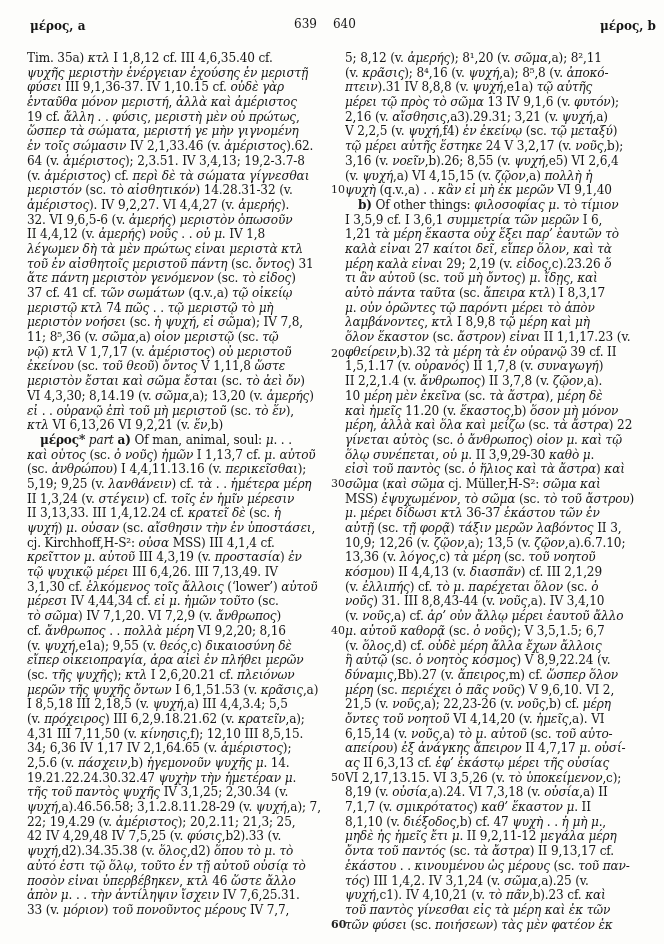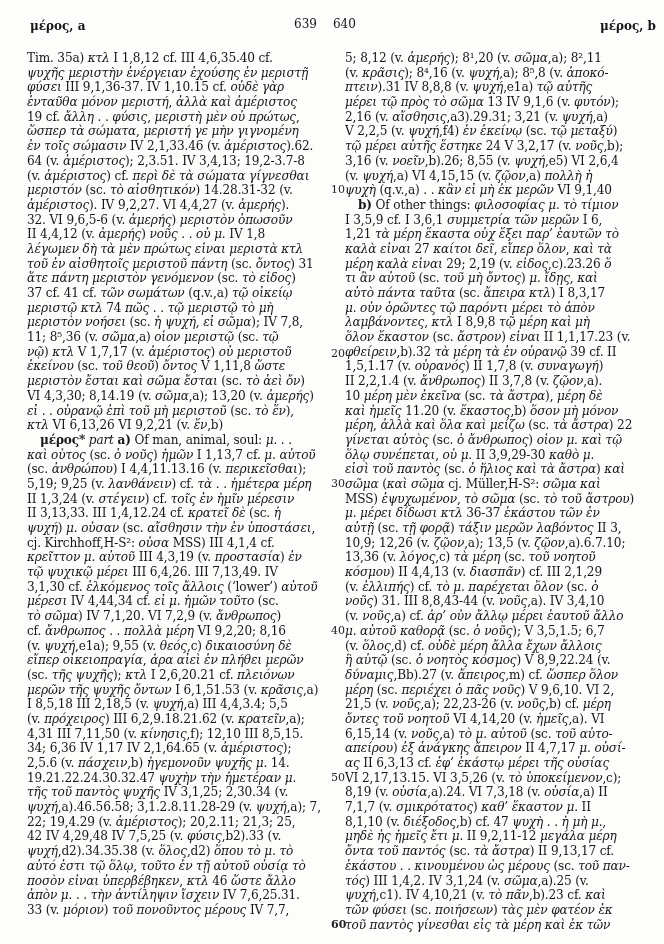--- a/index.html
+++ b/index.html
@@ -152,22 +152,22 @@
     <div class="line"><span class="gk">ας</span> II 6,3,13 cf. <span class="gk">ἐφ’</span> <span class="gk">ἑκάστῳ</span> <span class="gk">μέρει</span> <span class="gk">τῆς</span> <span class="gk">οὐσίας</span></div>
     <div class="line">VI 2,17,13.15. VI 3,5,26 (v. <span class="gk">τὸ</span> <span class="gk">ὑποκείμενον</span>,c);</div>
     <div class="line">8,19 (v. <span class="gk">οὐσία</span>,a).24. VI 7,3,18 (v. <span class="gk">οὐσία</span>,a)  II</div>
     <div class="line">7,1,7 (v. <span class="gk">σμικρότατος</span>)  <span class="gk">καθ’</span> <span class="gk">ἕκαστον</span> <span class="gk">μ</span>. II</div>
     <div class="line">8,1,10 (v. <span class="gk">διέξοδος</span>,b) cf. 47  <span class="gk">ψυχὴ</span> . . <span class="gk">ἡ</span> <span class="gk">μὴ</span> <span class="gk">μ</span>.,</div>
     <div class="line"><span class="gk">μηδὲ</span> <span class="gk">ἧς</span> <span class="gk">ἡμεῖς</span> <span class="gk">ἔτι</span> <span class="gk">μ</span>. II 9,2,11-12  <span class="gk">μεγάλα</span> <span class="gk">μέρη</span></div>
     <div class="line"><span class="gk">ὄντα</span> <span class="gk">τοῦ</span> <span class="gk">παντός</span> (sc. <span class="gk">τὰ</span> <span class="gk">ἄστρα</span>) II 9,13,17 cf.</div>
     <div class="line"><span class="gk">ἑκάστου</span> . . <span class="gk">κινουμένου</span> <span class="gk">ὡς</span> <span class="gk">μέρους</span> (sc. <span class="gk">τοῦ</span> <span class="gk">παν</span>-</div>
     <div class="line"><span class="gk">τός</span>) III 1,4,2. IV 3,1,24 (v. <span class="gk">σῶμα</span>,a).25 (v.</div>
     <div class="line"><span class="gk">ψυχή</span>,c1). IV 4,10,21 (v. <span class="gk">τὸ</span> <span class="gk">πᾶν</span>,b).23 cf. <span class="gk">καὶ</span></div>
+    <div class="line"><span class="gk">τοῦ</span> <span class="gk">παντὸς</span> <span class="gk">γίνεσθαι</span> <span class="gk">εἰς</span> <span class="gk">τὰ</span> <span class="gk">μέρη</span> <span class="gk">καὶ</span> <span class="gk">ἐκ</span> <span class="gk">τῶν</span></div>
     <div class="line"><span class="gk">τῶν</span> <span class="gk">φύσει</span> (sc. <span class="gk">ποιήσεων</span>) <span class="gk">τὰς</span> <span class="gk">μὲν</span> <span class="gk">φατέον</span> <span class="gk">ἐκ</span></div>
-    <div class="line"><span class="gk">τοῦ</span> <span class="gk">παντὸς</span> <span class="gk">γίνεσθαι</span> <span class="gk">εἰς</span> <span class="gk">τὰ</span> <span class="gk">μέρη</span> <span class="gk">καὶ</span> <span class="gk">ἐκ</span> <span class="gk">τῶν</span></div>
   </div>
 <div id="gutter">
     <div class="gnum" style="top: 183.3px;">10</div>
     <div class="gnum" style="top: 347px;">20</div>
     <div class="gnum" style="top: 477.3px;">30</div>
     <div class="gnum" style="top: 624.3px;">40</div>
     <div class="gnum" style="top: 771.3px;">50</div>
     <div class="gnum" style="top: 918.3px; font-weight: bold;">60</div>
   </div>
 

